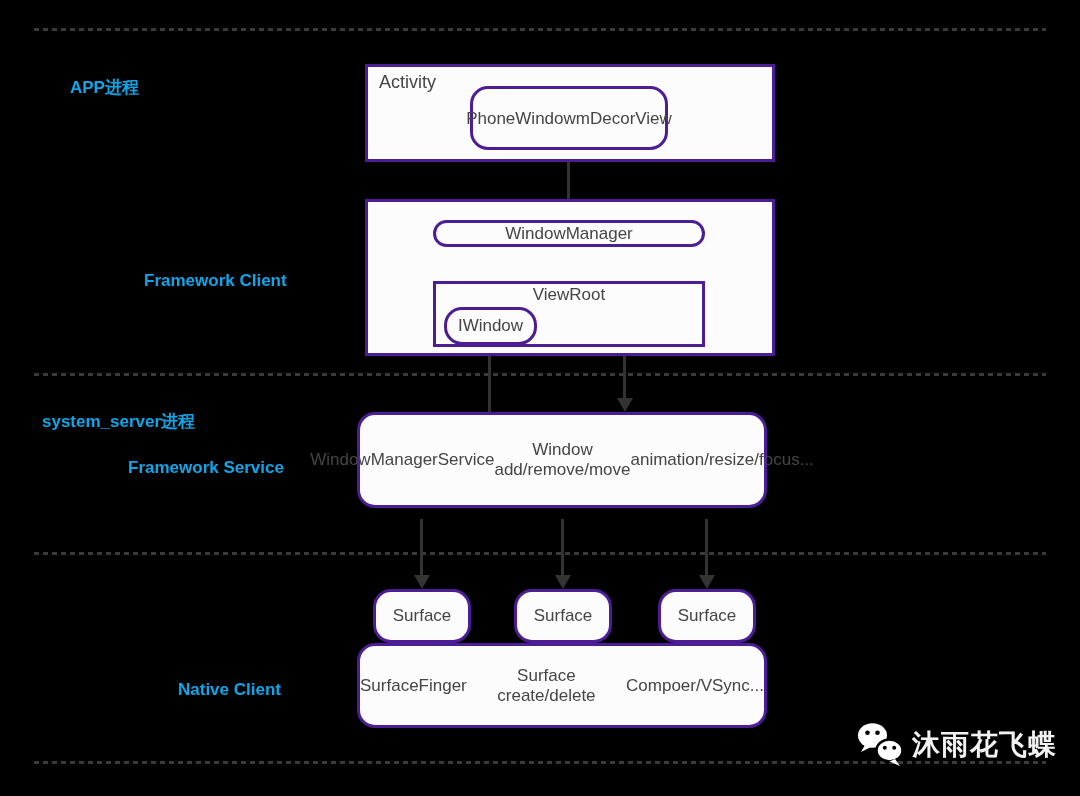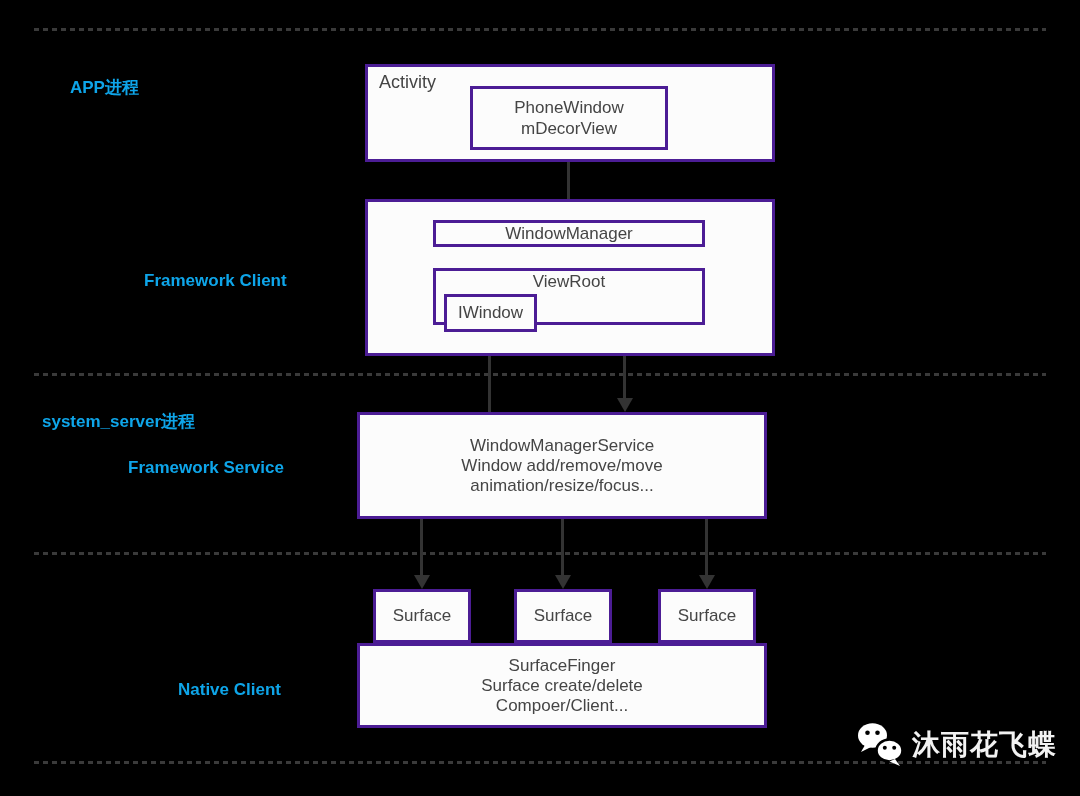--- a/index.html
+++ b/index.html
@@ -12,21 +12,21 @@
     background:repeating-linear-gradient(90deg,#3a3a3a 0 5px,transparent 5px 9px);
   }
   .proc-label{
     position:absolute;color:#0ea5e9;font-weight:bold;font-size:17px;white-space:nowrap;
   }
   .box{
     position:absolute;background:#fcfcfc;border:3px solid #4c1d95;box-sizing:border-box;
     color:#454545;font-size:17px;
   }
   .box .corner-title{position:absolute;left:11px;top:5px;font-size:18px;}
-  .center-text{display:flex;flex-direction:column;align-items:center;justify-content:center;text-align:center;}
+  .center-text{display:flex;flex-direction:row;align-items:center;justify-content:center;text-align:center;border-radius:18px;}
   .multiline{line-height:20px;}
   .arrow{position:absolute;width:16px;}
   .arrow .shaft{position:absolute;left:6px;width:3px;background:#333;}
   .arrow.down .shaft{top:0;bottom:12px;}
   .arrow.down .head{position:absolute;left:0;bottom:0;width:0;height:0;
     border-left:8px solid transparent;border-right:8px solid transparent;border-top:14px solid #333;}
   .arrow.up .shaft{top:12px;bottom:0;}
   .arrow.up .head{position:absolute;left:0;top:0;width:0;height:0;
     border-left:8px solid transparent;border-right:8px solid transparent;border-bottom:14px solid #333;}
   .watermark{position:absolute;display:flex;align-items:center;text-align:center;}
@@ -82,48 +82,48 @@
     <div class="box center-text multiline" style="left:102px;top:19px;width:198px;height:64px;line-height:21px">
       <span>PhoneWindow</span>
       <span>mDecorView</span>
     </div>
   </div>
 
   <div class="box" style="left:365px;top:199px;width:410px;height:157px">
     <div class="box center-text" style="left:65px;top:18px;width:272px;height:27px">
       <span>WindowManager</span>
     </div>
-    <div class="box" style="left:65px;top:66px;width:272px;height:57px">
+    <div class="box" style="left:65px;top:79px;width:272px;height:66px">
       <div style="text-align:center;margin-top:1px">ViewRoot</div>
       <div class="box center-text" style="left:8px;top:23px;width:93px;height:38px">
         <span>IWindow</span>
       </div>
     </div>
   </div>
 
-  <div class="box center-text multiline" style="left:357px;top:412px;width:410px;height:107px">
+  <div class="box center-text multiline" style="left:357px;top:412px;width:410px;height:96px">
     <span>WindowManagerService</span>
     <span>Window add/remove/move</span>
     <span>animation/resize/focus...</span>
   </div>
 
   <div class="box center-text" style="left:373px;top:589px;width:98px;height:54px">
     <span>Surface</span>
   </div>
   <div class="box center-text" style="left:514px;top:589px;width:98px;height:54px">
     <span>Surface</span>
   </div>
   <div class="box center-text" style="left:658px;top:589px;width:98px;height:54px">
     <span>Surface</span>
   </div>
 
   <div class="box center-text multiline" style="left:357px;top:643px;width:410px;height:85px">
     <span>SurfaceFinger</span>
     <span>Surface create/delete</span>
-    <span>Compoer/Client...</span>
+    <span>Compoer/VSync...</span>
   </div>
 
   <div class="watermark" style="left:856px;top:722px">
     <span style="display:inline-block;width:52px;height:46px;margin-right:4px">
       <svg width="52" height="46" viewBox="0 0 52 46" xmlns="http://www.w3.org/2000/svg">
         <g>
           <ellipse cx="16.5" cy="13.5" rx="14.5" ry="12.2" fill="#ffffff"></ellipse>
           <path d="M9 23 L5 30 L15 25 Z" fill="#ffffff"></path>
           <circle cx="11.5" cy="10.8" r="2.3" fill="#000000"></circle>
           <circle cx="21.5" cy="10.8" r="2.3" fill="#000000"></circle>

